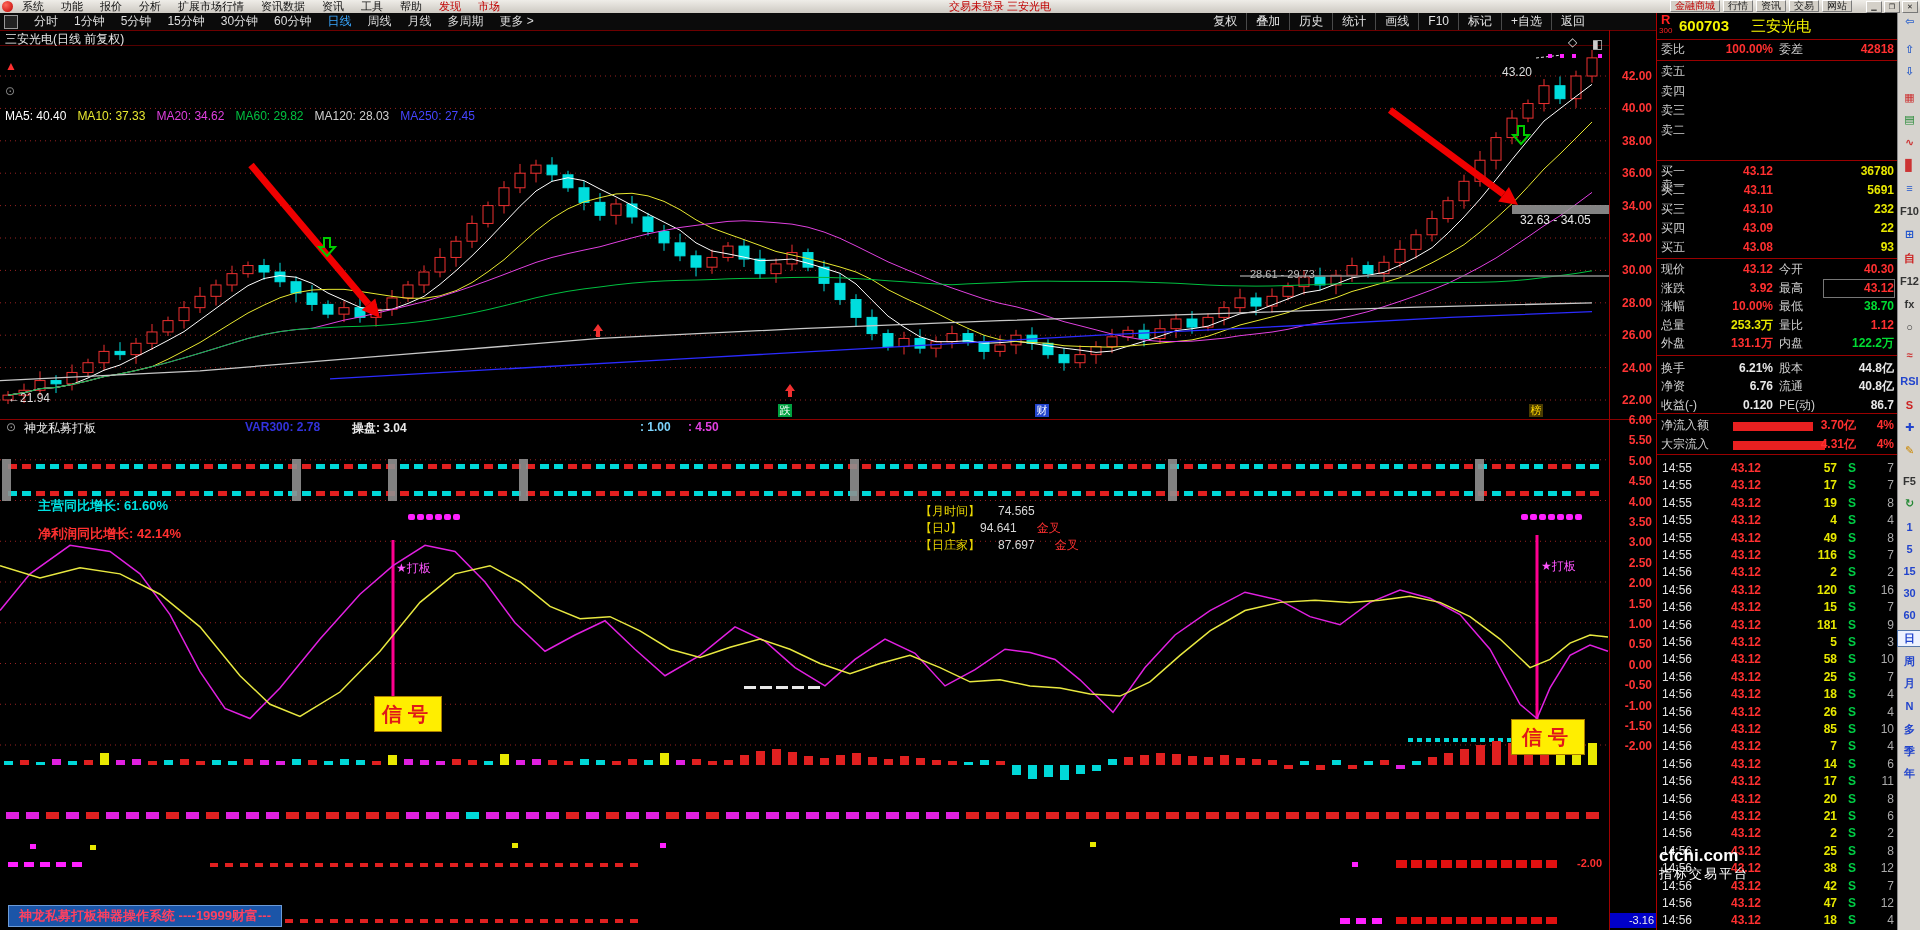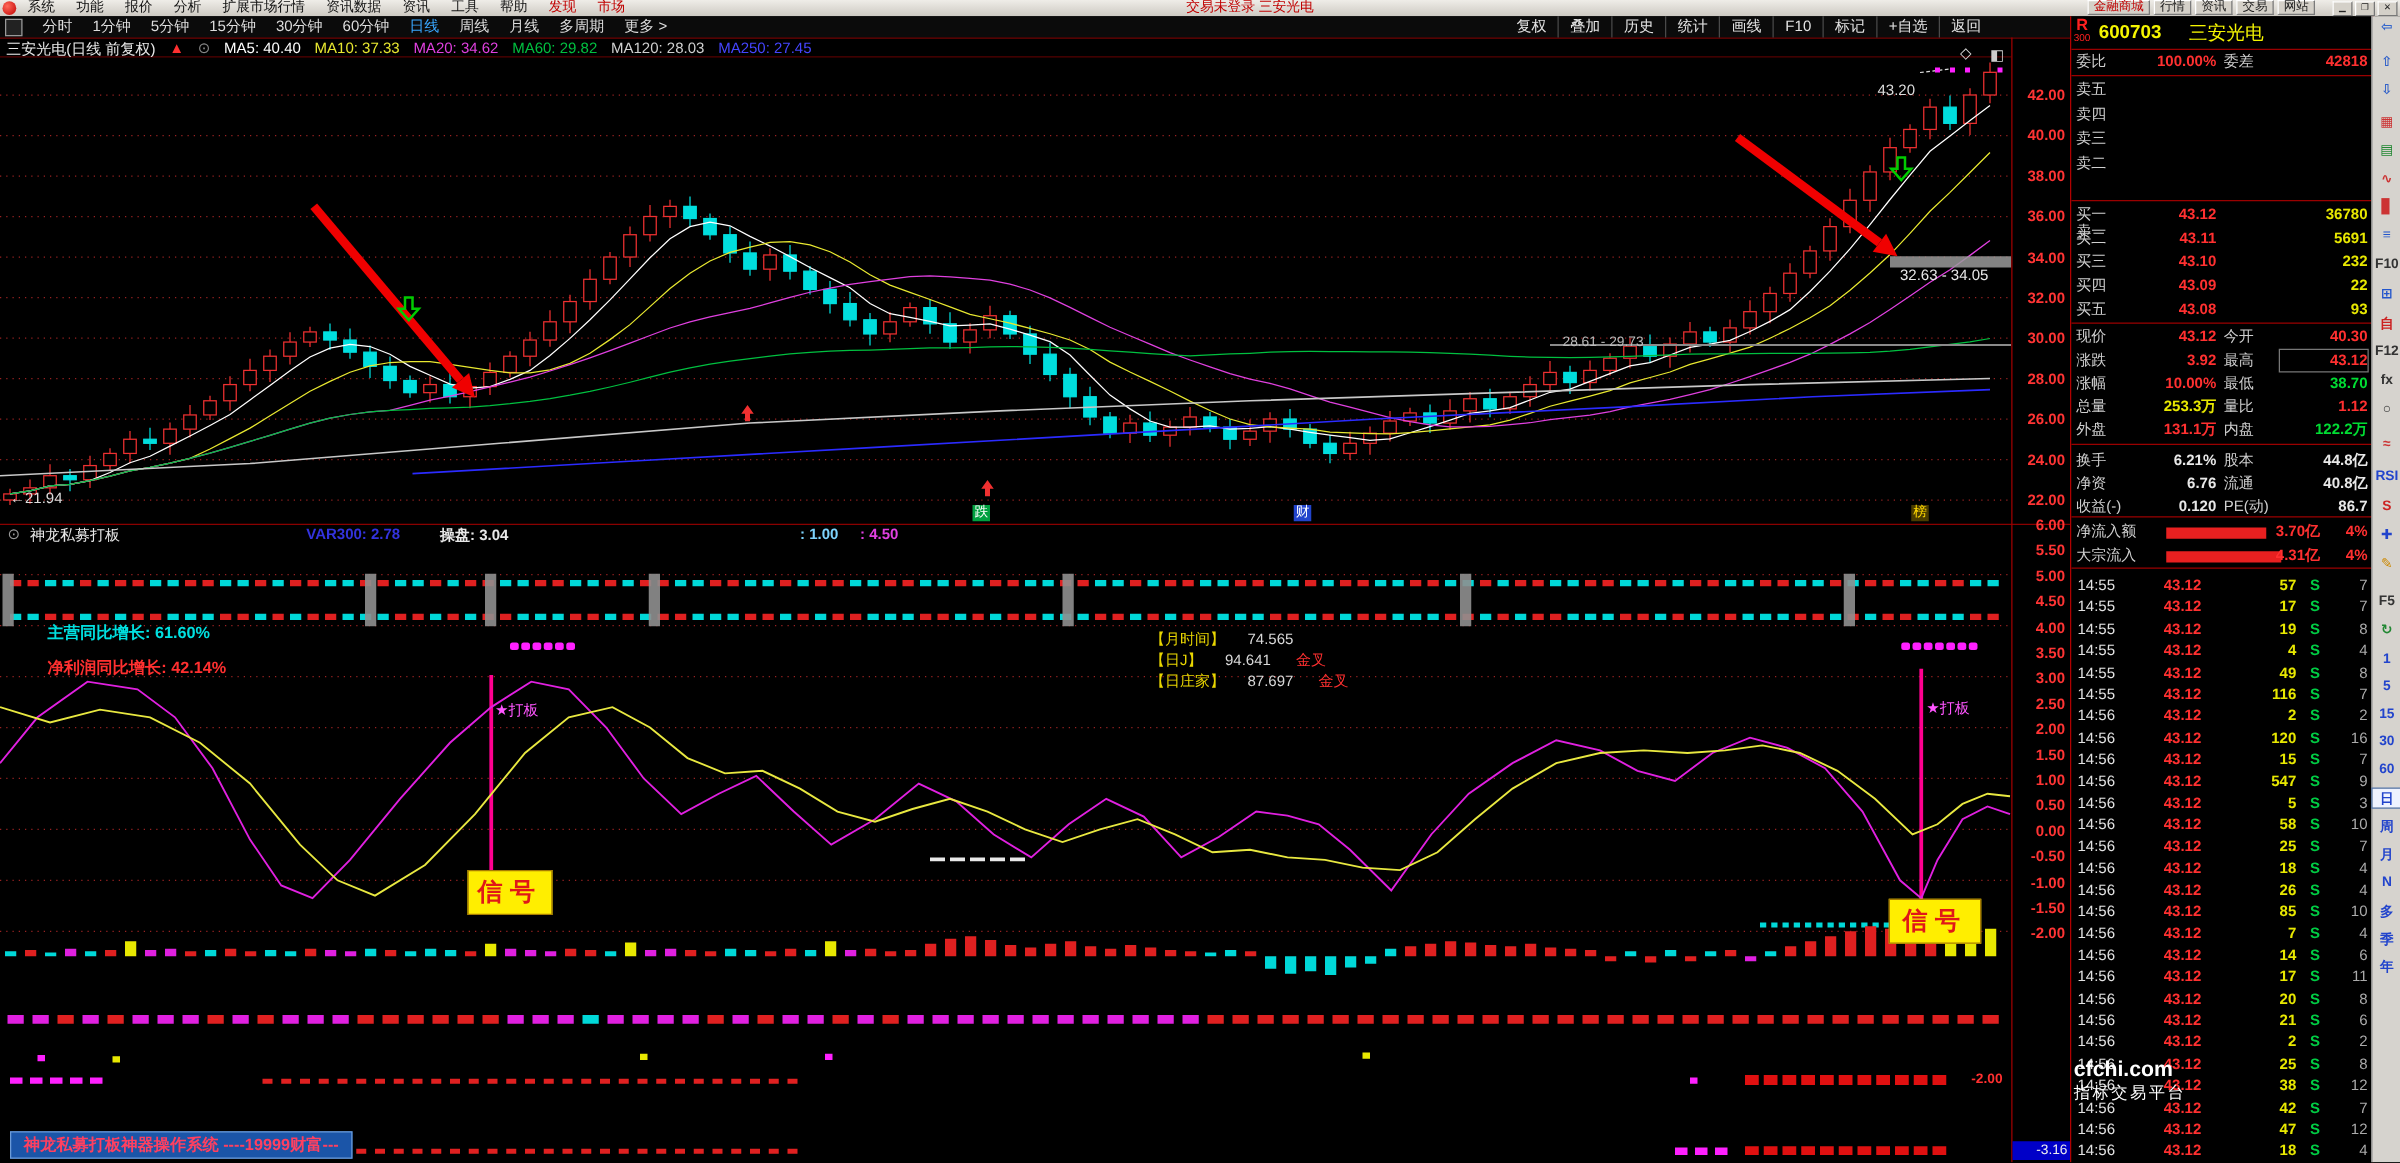--- a/index.html
+++ b/index.html
@@ -32,21 +32,21 @@
   .tools{position:absolute;right:62px;top:0;display:flex;height:17px;line-height:17px;}
   .tool{padding:0 9px;border-left:1px solid #4a4a4a;color:#e4e4e4;}
   .tool:first-child{border-left:none;}
   
   .mainchart{position:absolute;left:0;top:30px;width:1609px;height:389px;}
   .chart-scale{position:absolute;left:1610px;top:30px;width:46px;height:389px;}
   .chart-scale .ct{position:absolute;right:4px;width:40px;text-align:right;
     color:#ff3434;font-size:12px;font-weight:bold;}
   .vline-red{position:absolute;background:#a00000;width:1px;}
   .hline-red{position:absolute;background:#8a0000;height:1px;}
-  .ma-row{position:absolute;left:5px;top:31px;display:flex;gap:11px;font-size:12px;z-index:5;}
+  .ma-row{position:absolute;left:5px;top:31px;display:flex;gap:11px;font-size:12px;z-index:5;flex-direction:column;}
   .marker{position:absolute;width:14px;height:13px;font-size:11px;line-height:13px;
     text-align:center;color:#fff;z-index:5;}
   .price-note{position:absolute;color:#ddd;font-size:12px;z-index:5;}
   
   .ind-header{position:absolute;left:0;top:420px;width:1609px;height:18px;font-size:12px;z-index:6;}
   .banner{position:absolute;left:8px;top:439px;width:748px;height:18px;background:#bf5f9f;
     border:1px solid #d98fc4;color:#7c0f2e;font-size:12px;line-height:16px;padding-left:24px;z-index:6;}
   .growth{position:absolute;font-size:13px;font-weight:bold;z-index:6;}
   .inforow{position:absolute;font-size:12px;z-index:6;}
   .inforow .lab{color:#e8d500;text-align:right;}
@@ -1223,21 +1223,21 @@
         <div class="tick-row" style="top: 586.2px;">
           <span class="t">14:56</span>
           <span class="p">43.12</span>
           <span class="v">15</span>
           <span class="s">S</span>
           <span class="n">7</span>
         </div>
         <div class="tick-row" style="top: 603.6px;">
           <span class="t">14:56</span>
           <span class="p">43.12</span>
-          <span class="v">547</span>
+          <span class="v">181</span>
           <span class="s">S</span>
           <span class="n">9</span>
         </div>
         <div class="tick-row" style="top: 621px;">
           <span class="t">14:56</span>
           <span class="p">43.12</span>
           <span class="v">5</span>
           <span class="s">S</span>
           <span class="n">3</span>
         </div>

